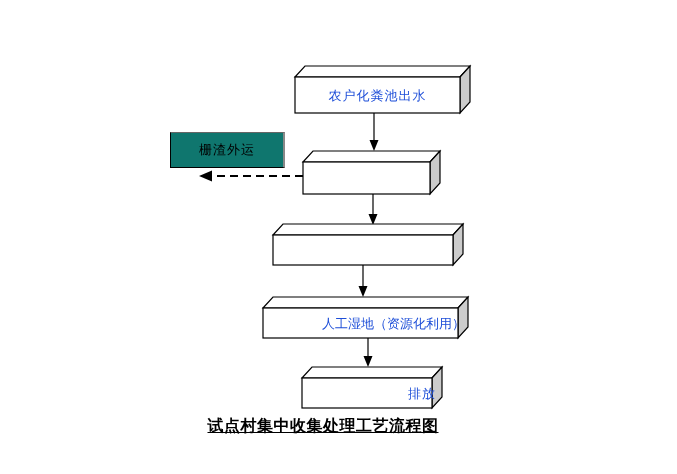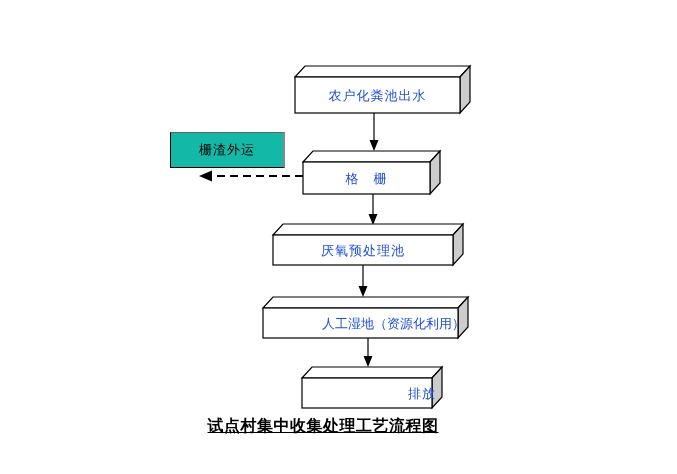--- a/index.html
+++ b/index.html
@@ -15,21 +15,21 @@
     position:absolute;
     display:flex;align-items:center;justify-content:center;
     font-size:13px;color:#1d4ed8;line-height:1;
     letter-spacing:1px;
     white-space:nowrap;
   }
   .side-box{
     position:absolute;
     left:170px;top:132px;width:115px;height:36px;
     box-sizing:border-box;
-    background:#14b8a6;
+    background:#0f766e;
     border-left:1px solid #000;
     border-bottom:1px solid #000;
     border-top:1px solid #666;
     border-right:2px solid #888;
     display:flex;align-items:center;justify-content:center;
     font-size:13px;color:#000;letter-spacing:1px;white-space:nowrap;
   }
   .caption{
     position:absolute;
     left:203px;top:417px;width:240px;height:18px;
@@ -103,23 +103,21 @@
       <polygon class="face" points="302,378 312,367 442,367 432,378" fill="#ffffff"></polygon>
       <polygon class="face" points="432,378 442,367 442,397 432,408" fill="#cccccc"></polygon>
       <rect class="face" x="302" y="378" width="130" height="30" fill="#ffffff"></rect>
     </g>
   </svg>
 
   <div class="lbl" style="left:295px;top:77px;width:165px;height:36px;">农户化粪池出水</div>
 
   <div class="side-box">栅渣外运</div>
 
-  <div class="lbl" style="left:303px;top:162px;width:127px;height:32px;">格　栅</div>
 
-  <div class="lbl" style="left:273px;top:235px;width:180px;height:30px;">厌氧预处理池</div>
 
   <div class="lbl" style="left:263px;top:308px;width:195px;height:30px;letter-spacing:0;padding-left:33px;">人工湿地（资源化利用）</div>
 
   <div class="lbl" style="left:302px;top:378px;width:146px;height:30px;margin-left:47px;">排放</div>
 
   <div class="caption">试点村集中收集处理工艺流程图</div>
 
 </div>
 
 </body></html>

